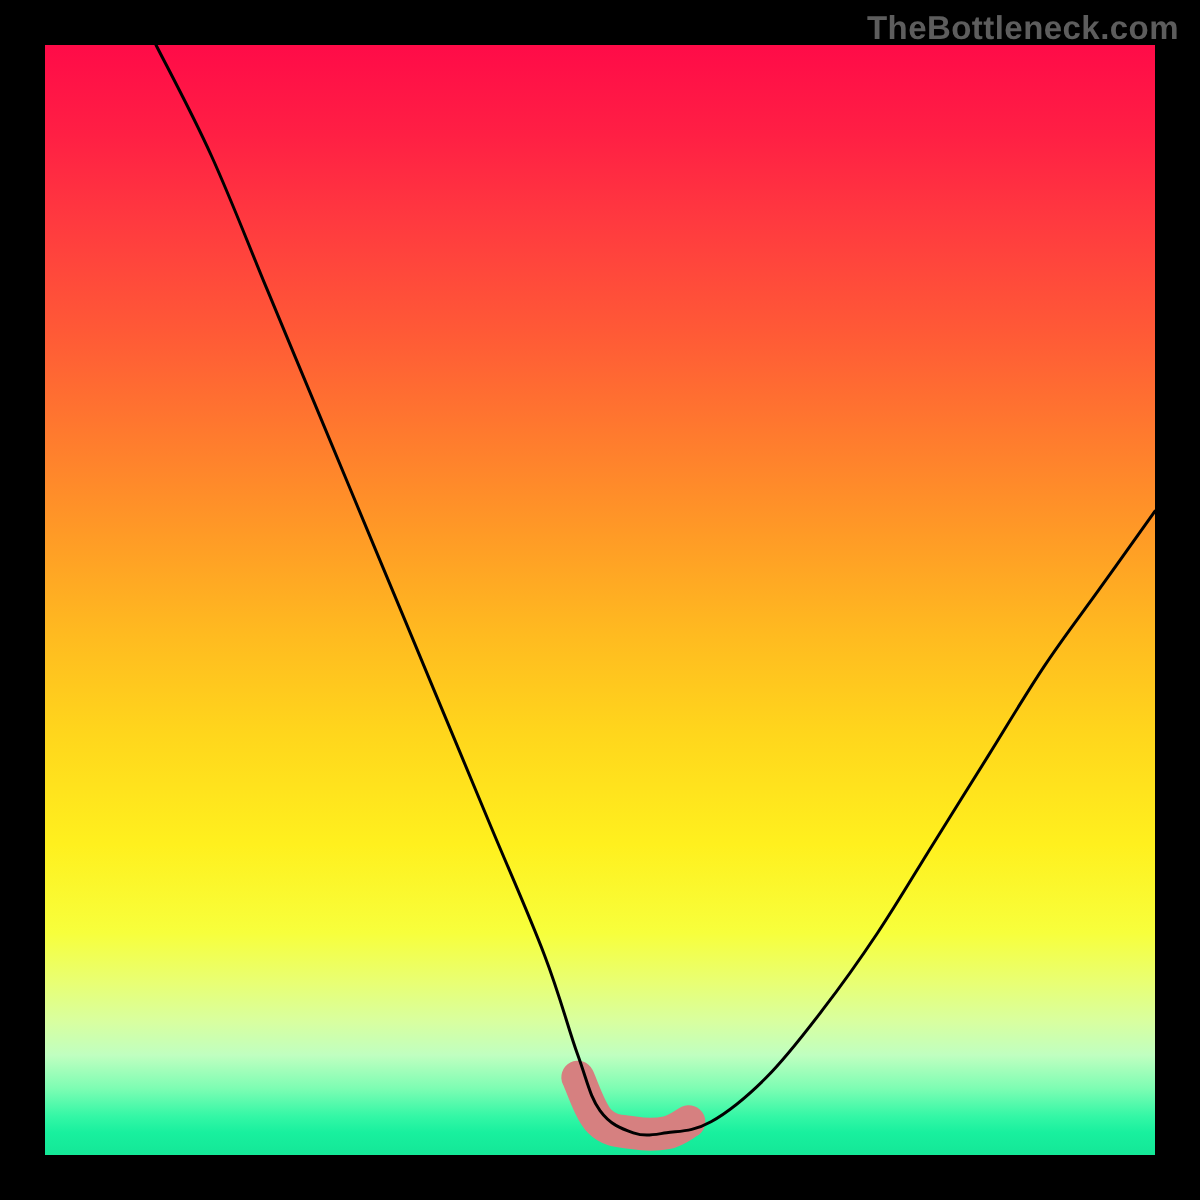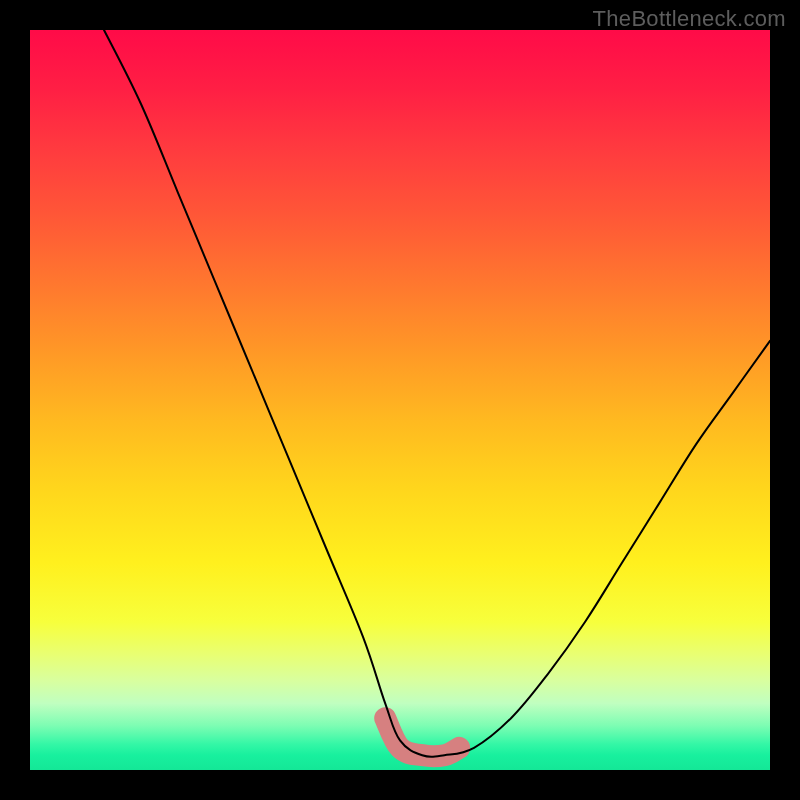--- a/index.html
+++ b/index.html
@@ -15,21 +15,21 @@
     position: relative;
     width: 800px;
     height: 800px;
     background: #000;
   }
   .watermark {
     position: absolute;
     top: 6px;
     right: 14px;
     font-size: 22px;
-    font-weight: 400;
+    font-weight: 700;
     color: #5d5d5d;
     letter-spacing: 0.3px;
     user-select: none;
   }
   .plot {
     position: absolute;
     left: 30px;
     top: 30px;
     width: 740px;
     height: 740px;

